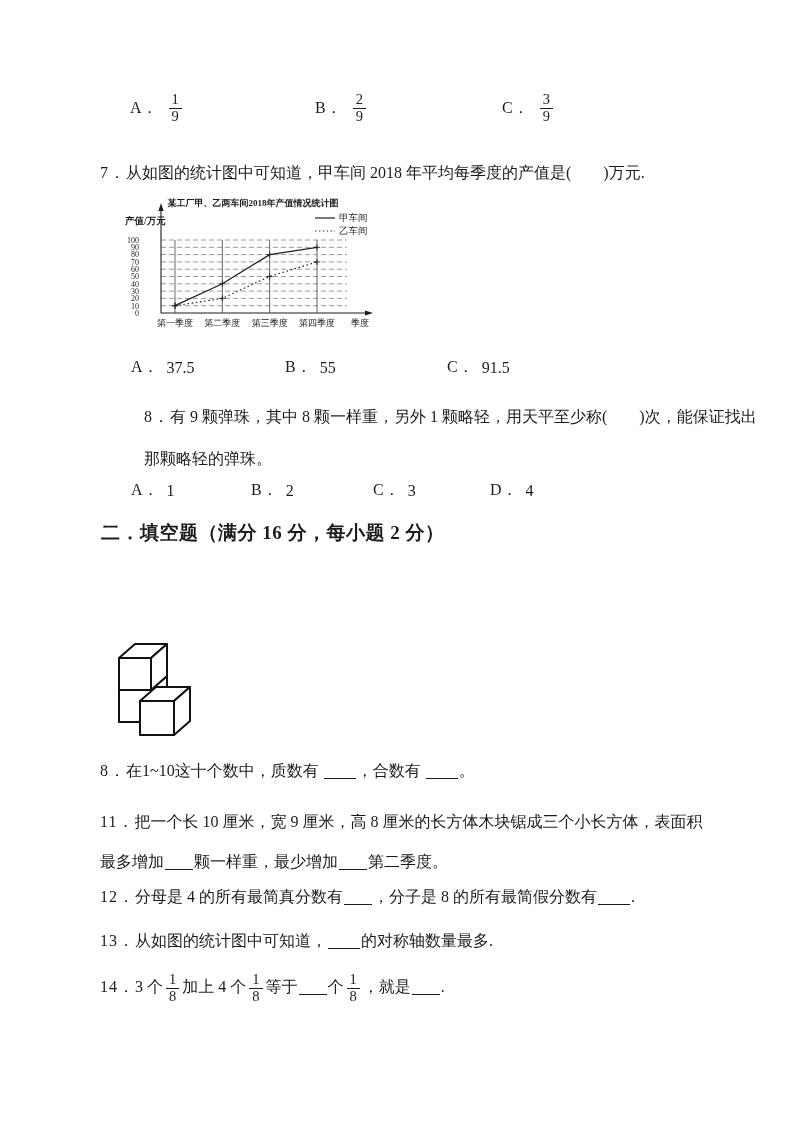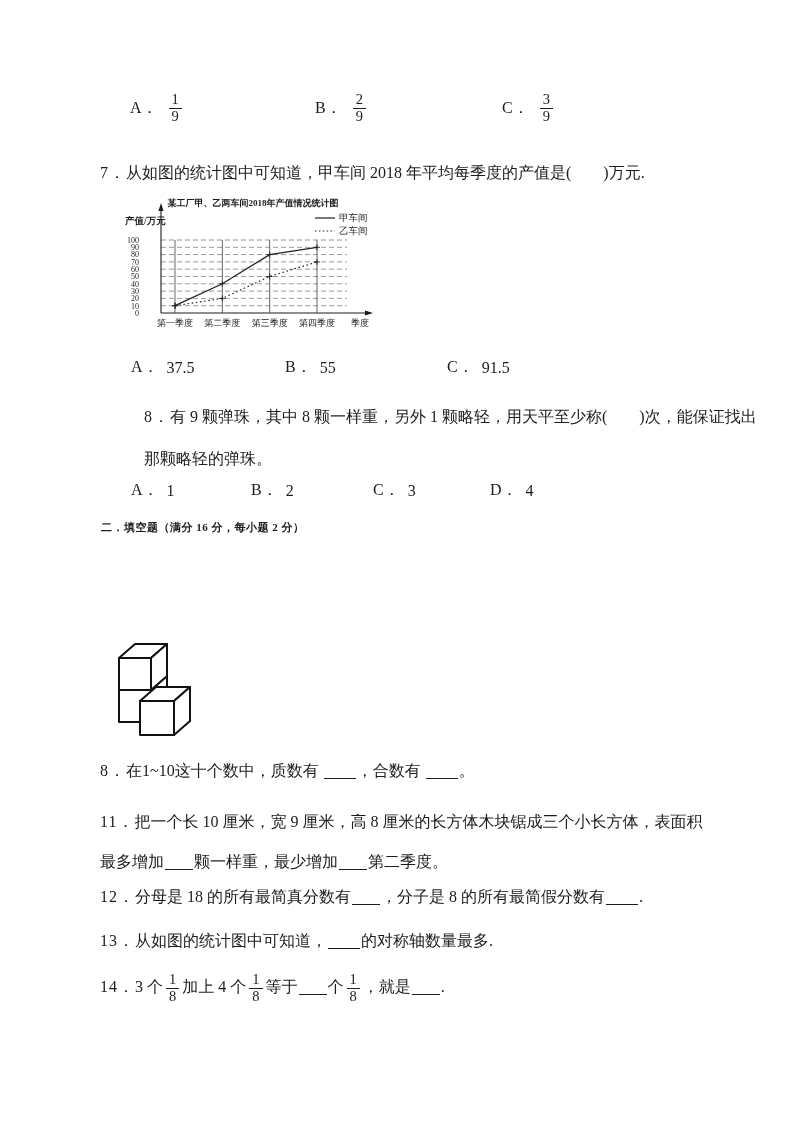--- a/index.html
+++ b/index.html
@@ -17,21 +17,21 @@
   .qtext{line-height:26px;width:620px;text-align:justify;}
   .multiline{text-align:left;}
   .qnum{letter-spacing:1px;}
   .opt{position:absolute;display:inline-flex;align-items:center;white-space:nowrap;}
   .opt .lab{margin-right:8px;}
   .frac{display:inline-flex;flex-direction:column;align-items:center;vertical-align:middle;line-height:1.1;font-size:14.5px;margin:0 3px;}
   .frac .fnum{border-bottom:1.2px solid #1c1c1c;padding:0 3px;}
   .frac .fden{padding:0 3px;}
   .blank{display:inline-block;width:28px;height:2px;border-bottom:1.3px solid #1c1c1c;margin:0 1px;vertical-align:-3px;}
   .blank.wide{width:32px;}
-  .sechead{font-weight:bold;font-size:11px;letter-spacing:0.5px;}
+  .sechead{font-weight:bold;font-size:19px;letter-spacing:0.5px;}
   svg text{font-family:"Liberation Serif","DejaVu Serif",serif;}
 </style>
 </head>
 <body>
 
 <div class="page">
 
   <div>
     <span class="opt" style="left:130px;top:92px;">
       <span class="lab">A．</span>
@@ -181,21 +181,21 @@
 
   <div class="abs qtext multiline" style="left:100px;top:758px;">
     <span class="qnum">8．</span><span>在1~10这十个数中，质数有 </span><span class="blank wide"></span><span>，合数有 </span><span class="blank wide"></span><span>。</span>
   </div>
 
   <div class="abs qtext multiline" style="left:100px;top:802px;line-height:40px;width:618px;">
     <span class="qnum">11．</span><span>把一个长 10 厘米，宽 9 厘米，高 8 厘米的长方体木块锯成三个小长方体，表面积最多增加</span><span class="blank"></span><span>颗一样重，最少增加</span><span class="blank"></span><span>第二季度。</span>
   </div>
 
   <div class="abs qtext multiline" style="left:100px;top:884px;">
-    <span class="qnum">12．</span><span>分母是 18 的所有最简真分数有</span><span class="blank"></span><span>，分子是 8 的所有最简假分数有</span><span class="blank wide"></span><span>.</span>
+    <span class="qnum">12．</span><span>分母是 4 的所有最简真分数有</span><span class="blank"></span><span>，分子是 8 的所有最简假分数有</span><span class="blank wide"></span><span>.</span>
   </div>
 
   <div class="abs qtext multiline" style="left:100px;top:928px;">
     <span class="qnum">13．</span><span>从如图的统计图中可知道，</span><span class="blank wide"></span><span>的对称轴数量最多.</span>
   </div>
 
   <div class="abs qtext multiline" style="left:100px;top:964px;line-height:46px;">
     <span class="qnum">14．</span><span>3 个</span><span class="frac">
         <span class="fnum">1</span>
         <span class="fden">8</span>

